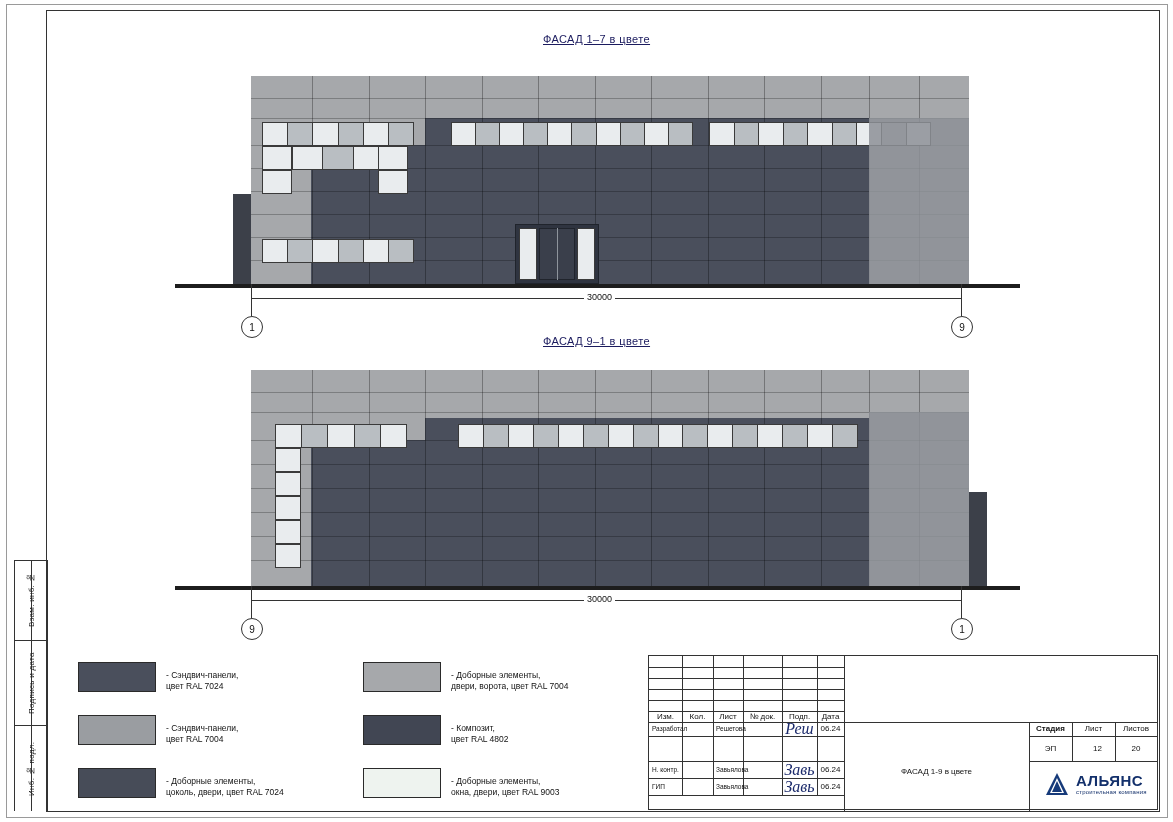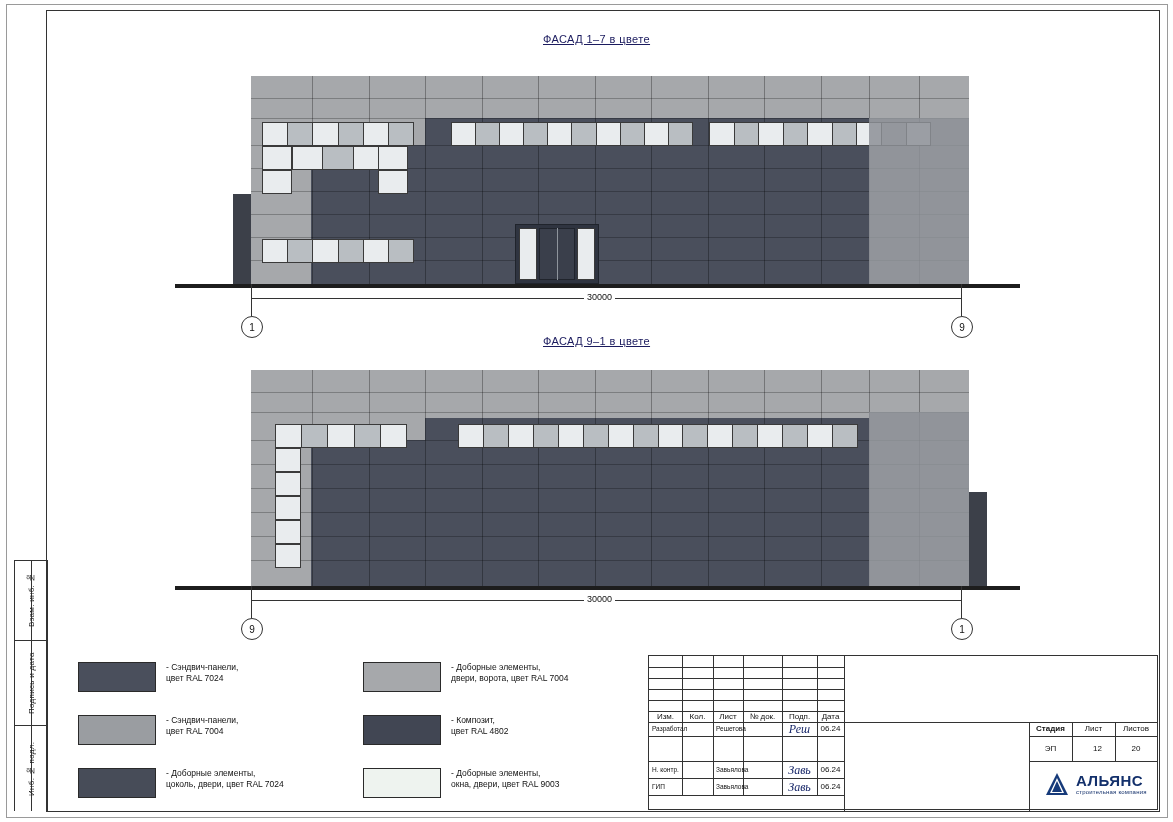--- a/index.html
+++ b/index.html
@@ -57,31 +57,31 @@
   .door{position:absolute;background:#2f3440;border:1px solid #20242c;box-sizing:border-box;}
   .sidewing{position:absolute;background:#3c4049;}
 
   .watermark{
     position:absolute;left:515px;top:388px;font-size:34px;color:#e2e5e8;
     letter-spacing:1px;font-weight:bold;user-select:none;
   }
 
   
   .legend{position:absolute;left:78px;top:662px;width:545px;}
-  .leg-row{position:absolute;display:flex;align-items:flex-start;}
+  .leg-row{position:absolute;display:flex;align-items:flex-end;}
   .swatch{width:78px;height:30px;border:1px solid #2a2a2a;box-sizing:border-box;}
   .leg-txt{font-size:8.5px;line-height:11px;color:#111;margin-left:10px;white-space:pre-line;}
 
   
   .stamp{position:absolute;left:648px;top:655px;width:510px;height:155px;border:1px solid #333;box-sizing:border-box;}
   .stamp .h{position:absolute;height:1px;background:#333;}
   .stamp .v{position:absolute;width:1px;background:#333;}
   .sc{position:absolute;font-size:8px;color:#111;display:flex;align-items:center;justify-content:center;text-align:center;line-height:10px;}
   .sc.left{justify-content:flex-start;padding-left:3px;}
-  .sign{font-family:"Liberation Serif", serif;font-style:italic;font-size:12px;color:#1b2a6b;}
+  .sign{font-family:"Liberation Serif", serif;font-style:italic;font-size:16px;color:#1b2a6b;}
   .logo-wrap{position:absolute;display:flex;align-items:center;gap:6px;}
   .logo-tri{width:26px;height:26px;}
   .logo-text{line-height:1.05;}
   .logo-main{font-size:15px;font-weight:bold;color:#13306b;letter-spacing:.5px;}
   .logo-sub{font-size:6px;color:#13306b;letter-spacing:.2px;}
 </style>
 </head>
 <body>
 
 <div class="sheet">
@@ -377,20 +377,21 @@
     <div class="sc left" style="left:0;top:105px;width:33px;height:17px;font-size:6.5px;">Н. контр.</div>
     <div class="sc left" style="left:64px;top:105px;width:69px;height:17px;font-size:6.5px;">Завьялова</div>
     <div class="sc sign" style="left:133px;top:105px;width:35px;height:17px;">Завь</div>
     <div class="sc" style="left:168px;top:105px;width:27px;height:17px;">06.24</div>
 
     <div class="sc left" style="left:0;top:122px;width:33px;height:17px;font-size:6.5px;">ГИП</div>
     <div class="sc left" style="left:64px;top:122px;width:69px;height:17px;font-size:6.5px;">Завьялова</div>
     <div class="sc sign" style="left:133px;top:122px;width:35px;height:17px;">Завь</div>
     <div class="sc" style="left:168px;top:122px;width:27px;height:17px;">06.24</div>
 
+    <div class="sc" style="left:195px;top:105px;width:185px;height:22px;">ФАСАД 1-9 в цвете</div>
 
     <div class="sc" style="left:380px;top:66px;width:43px;height:14px;font-weight:bold;">Стадия</div>
     <div class="sc" style="left:423px;top:66px;width:43px;height:14px;">Лист</div>
     <div class="sc" style="left:466px;top:66px;width:42px;height:14px;">Листов</div>
     <div class="sc" style="left:380px;top:80px;width:43px;height:25px;">ЭП</div>
     <div class="sc" style="left:427px;top:80px;width:43px;height:25px;">12</div>
     <div class="sc" style="left:466px;top:80px;width:42px;height:25px;">20</div>
 
     <div class="logo-wrap" style="left:395px;top:115px;">
       <svg class="logo-tri" viewBox="0 0 26 26">

